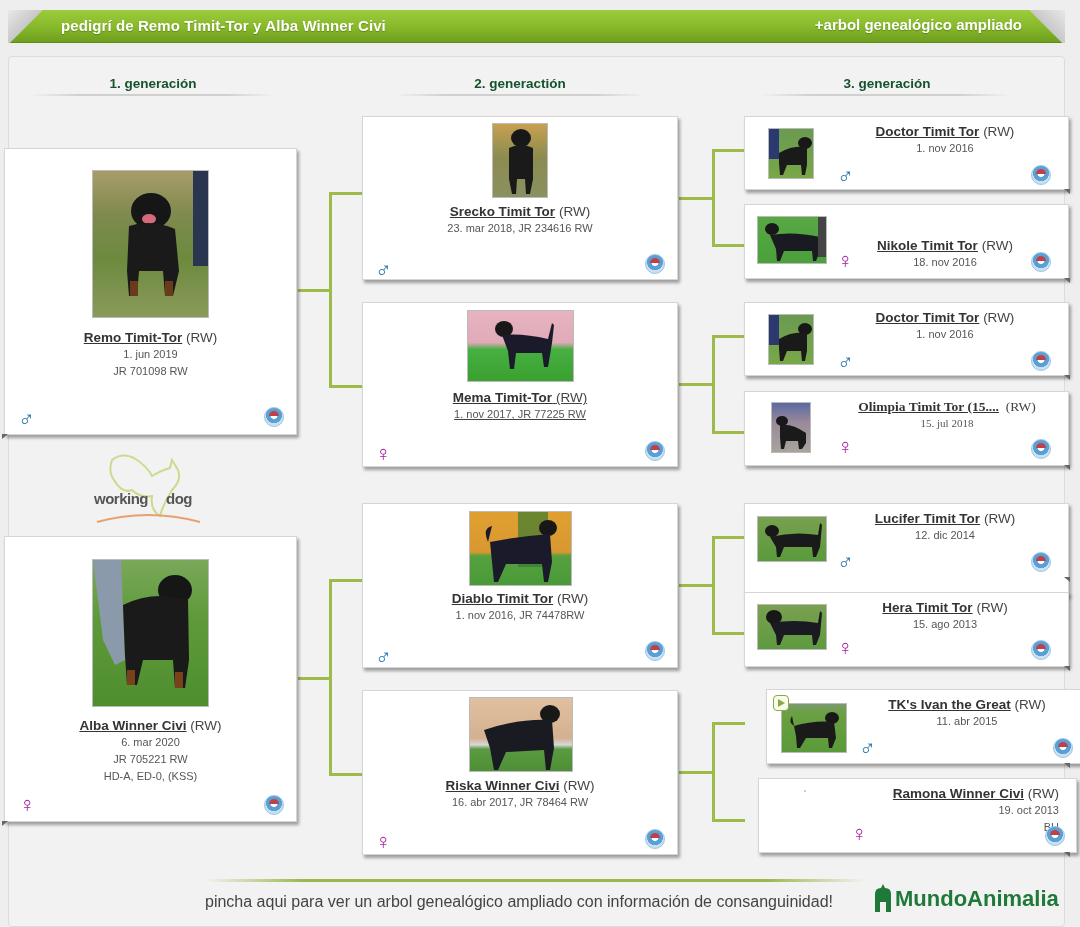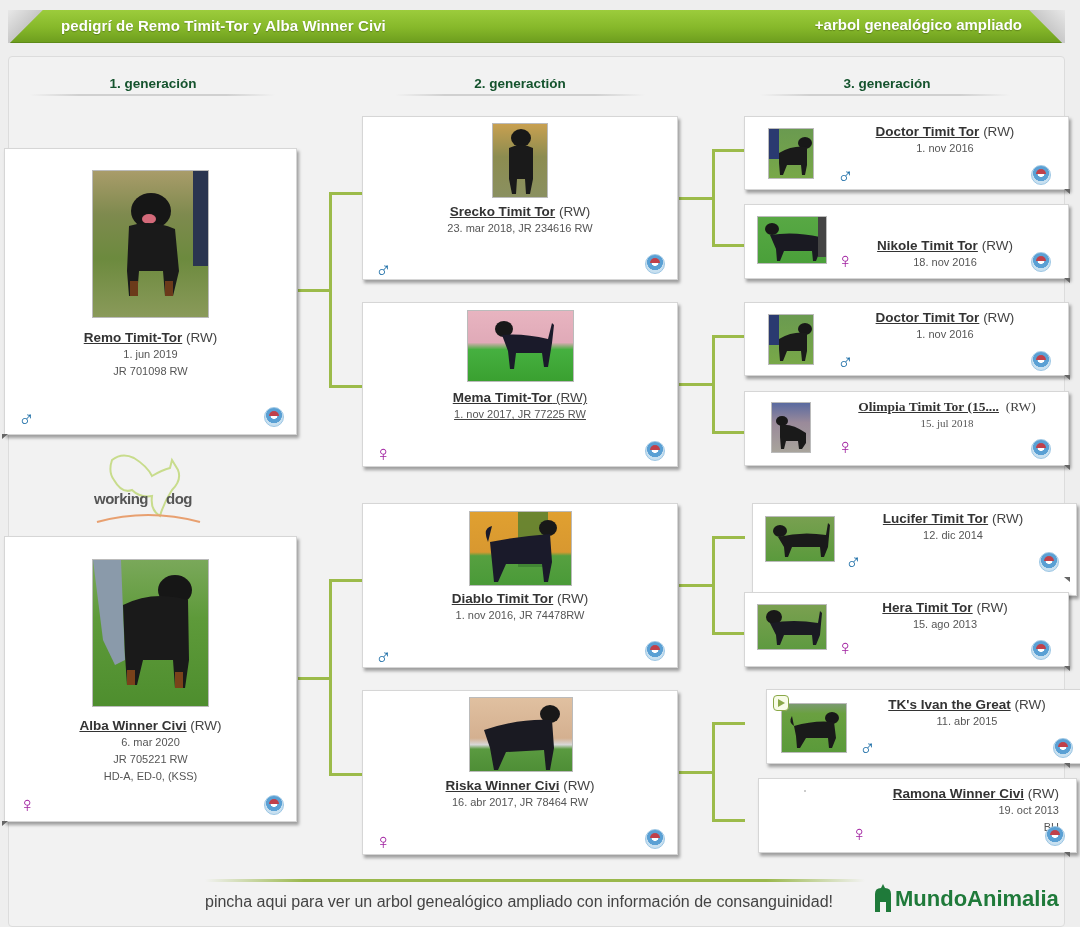--- a/index.html
+++ b/index.html
@@ -328,21 +328,21 @@
   </div>
   <div style="position:absolute;left:92px;width:220px;top:6px;font-family:Liberation Serif, serif;">
     <div class="name-line"><span class="name">Olimpia Timit Tor (15....</span>&nbsp;&nbsp;<span>(RW)</span></div>
     <div class="info">15. jul 2018</div>
   </div>
   <div class="sex-f" style="left:92px;top:44px;">♀</div>
   <div class="kss" style="left:286px;top:47px;"></div>
 </div>
 <div class="fold" style="left:1064px;top:465px;"></div>
 
-<div class="card" style="left:744px;top:503px;width:325px;height:93px;margin-left:8px;">
+<div class="card" style="left:744px;top:503px;width:325px;height:93px;">
   <div class="photo" style="left:12px;top:12px;width:70px;height:46px;background:linear-gradient(180deg,#78a050 0%,#5a9a3c 100%);">
     <svg width="70" height="46" viewBox="0 0 70 46">
       <ellipse cx="14" cy="14" rx="7" ry="6" fill="#181818"></ellipse>
       <path d="M12 20 Q36 14 60 18 L62 6 L64 8 L62 30 L58 40 L55 40 L54 30 L26 30 L22 40 L19 40 L18 30 Z" fill="#1a1a1a"></path>
     </svg>
   </div>
   <div style="position:absolute;left:110px;width:180px;top:6px;">
     <div class="name-line"><span class="name">Lucifer Timit Tor</span> <span>(RW)</span></div>
     <div class="info">12. dic 2014</div>
   </div>

